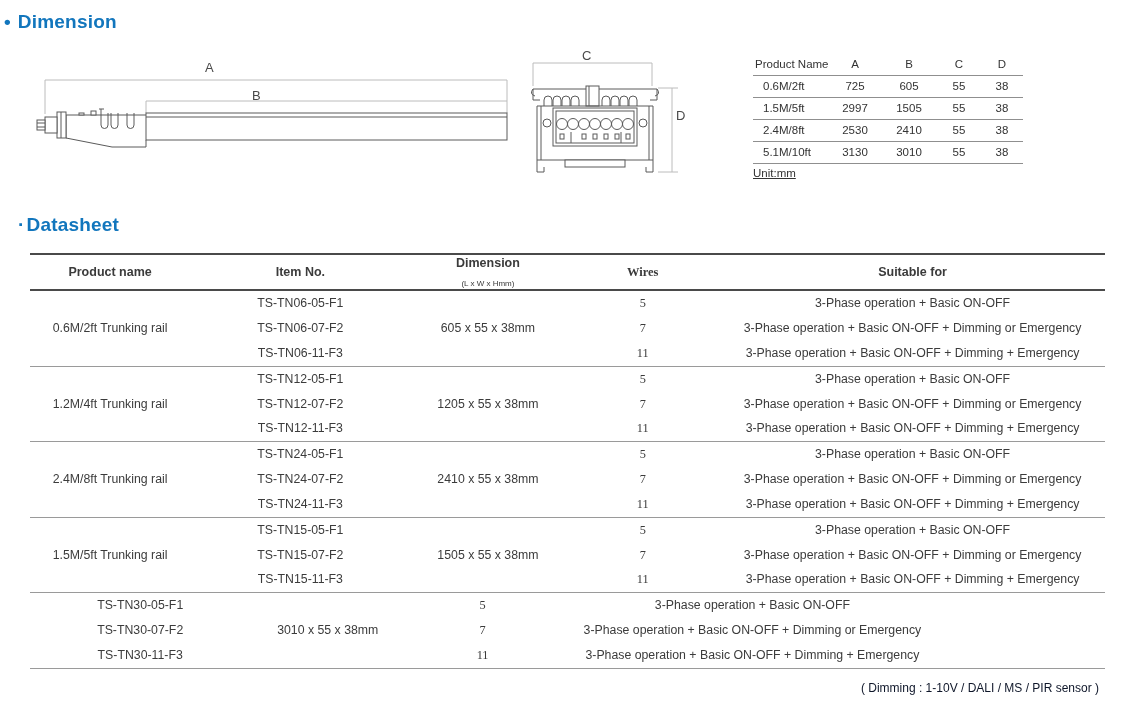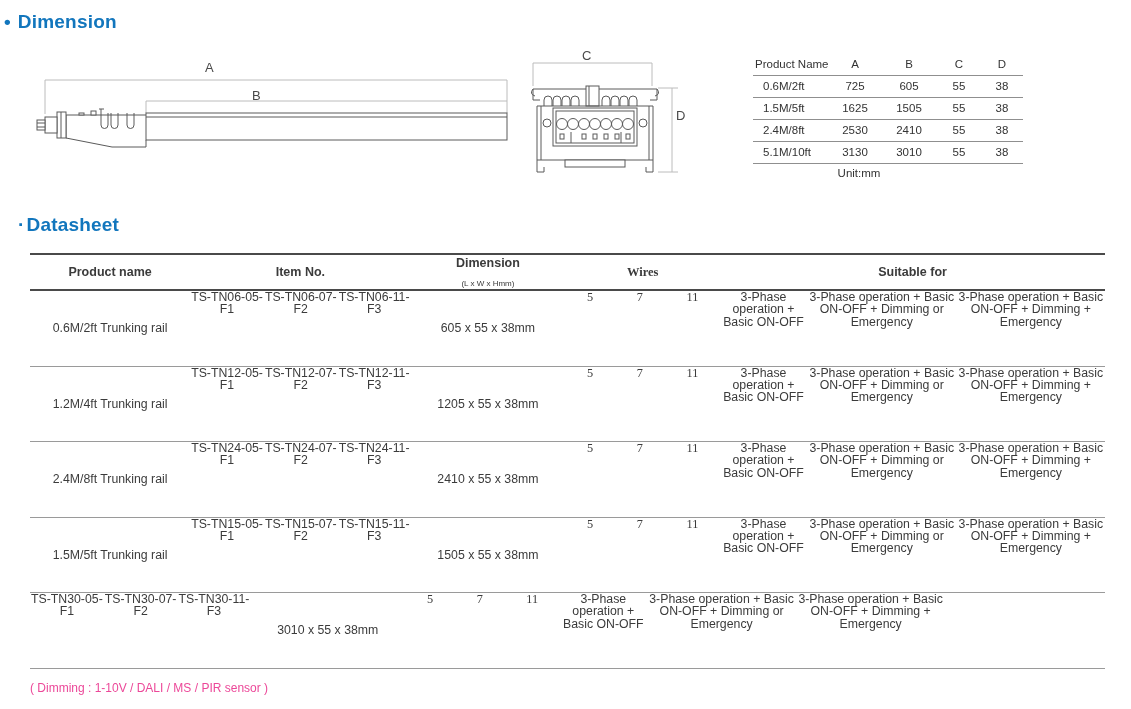--- a/index.html
+++ b/index.html
@@ -22,39 +22,39 @@
 
   
   #dim-table { position:absolute; left:753px; top:53px; width:270px; font-size:11.5px; color:#333; }
   #dim-table table { border-collapse:collapse; width:100%; table-layout:fixed; }
   #dim-table th, #dim-table td {
     height:22px; padding:0; font-weight:normal; text-align:center;
     border-bottom:1px solid #8f8f8f;
   }
   #dim-table th:first-child { text-align:left; padding-left:2px; }
   #dim-table td:first-child { text-align:left; padding-left:10px; }
-  #dim-table .unit { text-align:center; padding:3px 58px 0 0; }
+  #dim-table .unit { text-align:left; padding:3px 58px 0 0;text-decoration:underline; }
 
   
   #ds-table { position:absolute; left:30px; top:253px; width:1075px; color:#3b3b3b; }
   .ds-header {
     display:flex; height:38px; align-items:center;
     border-top:2px solid #4a4a4a; border-bottom:2px solid #4a4a4a;
     font-size:12.5px; font-weight:bold;
   }
   .hcell { display:flex; flex-direction:column; align-items:center; justify-content:center; text-align:center; }
   .hsub { font-size:8px; font-weight:normal; margin-top:9px; }
   .c1{width:14.9%;} .c2{width:20.5%;} .c3{width:14.4%;} .c4{width:14.4%;font-family:Liberation Serif, serif;} .c5{width:35.8%;}
   .ds-group { display:flex; height:75.5px; border-bottom:1px solid #9a9a9a; font-size:12.3px; }
   .gcell { display:flex; align-items:center; justify-content:center; text-align:center; }
-  .gstack { display:flex; flex-direction:row; justify-content:space-around; text-align:center; }
+  .gstack { display:flex; flex-direction:column; justify-content:space-around; text-align:center; }
   .srow { line-height:1; }
   #ds-footnote {
     position:absolute; left:30px; top:681px; width:1075px;
-    font-size:12px; color:#ec4899; padding-right:6px;
+    text-align:right; font-size:12px; color:#0f172a; padding-right:6px;
   }
   svg .part { stroke:#5a5a5a; fill:none; stroke-width:1; }
   svg .partf { stroke:#5a5a5a; fill:#ffffff; stroke-width:1; }
   svg .dim { stroke:#bcbcbc; fill:none; stroke-width:1; }
 </style>
 </head>
 <body>
 
 <div class="section-title" id="dim-title">
   <span class="bullet">•</span><span>Dimension</span>
@@ -175,21 +175,21 @@
     <tbody>
         <tr>
           <td>0.6M/2ft</td>
           <td>725</td>
           <td>605</td>
           <td>55</td>
           <td>38</td>
         </tr>
         <tr>
           <td>1.5M/5ft</td>
-          <td>1625</td>
+          <td>2997</td>
           <td>1505</td>
           <td>55</td>
           <td>38</td>
         </tr>
         <tr>
           <td>2.4M/8ft</td>
           <td>2530</td>
           <td>2410</td>
           <td>55</td>
           <td>38</td>

